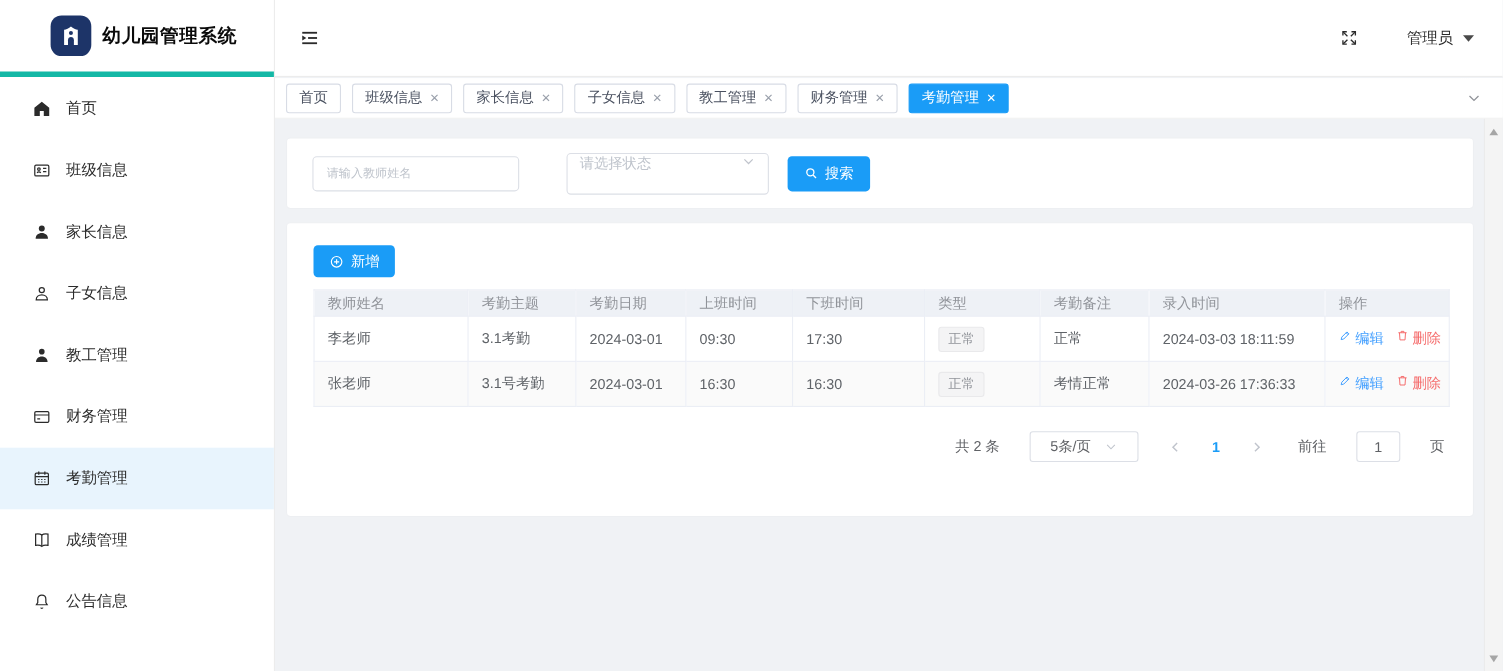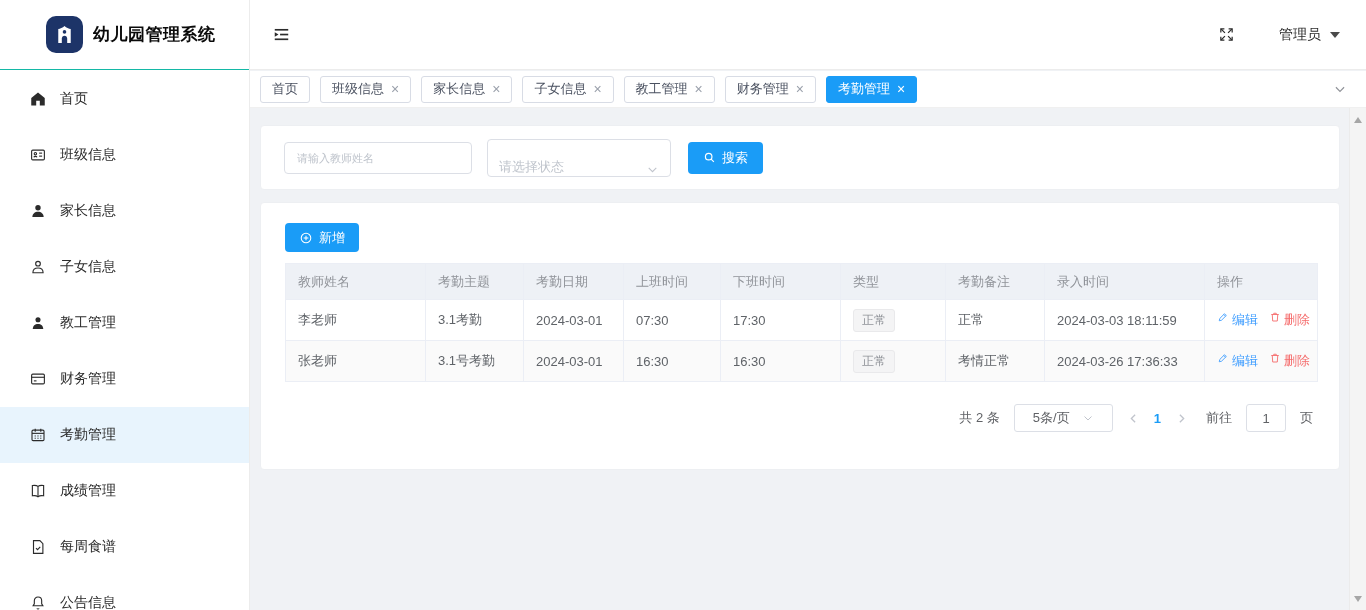--- a/index.html
+++ b/index.html
@@ -3,21 +3,21 @@
 <meta charset="utf-8">
 <style>
   * { margin:0; padding:0; box-sizing:border-box; }
   html,body { width:1366px; height:610px; overflow:hidden; background:#f0f2f5;
     font-family:"Liberation Sans","DejaVu Sans",sans-serif; }
   svg { display:block; }
 
   
   .sidebar { position:absolute; left:0; top:0; bottom:0; width:250px; background:#fff;
     border-right:1px solid #ececec; z-index:3; }
-  .logo-area { height:70px; border-bottom:1px solid #14b8a6; display:flex; align-items:center;
+  .logo-area { height:70px; border-bottom:5px solid #14b8a6; display:flex; align-items:center;
     padding-left:46px; }
   .logo-badge { width:37px; height:37px; border-radius:10px; background:#1d3468;
     display:flex; align-items:center; justify-content:center; flex:none; }
   .app-title { font-size:17px; font-weight:bold; color:#0a0a0a; margin-left:10px; letter-spacing:.5px; }
   .nav { padding-top:1px; }
   .nav-item { height:56px; display:flex; align-items:center; padding-left:29px; gap:13px;
     font-size:14px; color:#2b2b2b; cursor:pointer; }
   .nav-item.active { background:#e8f4fd; }
   .nav-item svg { flex:none; }
 
@@ -49,43 +49,43 @@
     padding:17px 9px 0 10px; overflow:hidden; }
   .card { background:#fff; border-radius:4px; border:1px solid #edeff2; }
 
   .search-card { height:65px; padding:16px 23px; display:flex; gap:15px; align-items:center; }
   .el-input { width:188px; height:32px; border:1px solid #dcdfe6; border-radius:4px;
     display:flex; align-items:center; padding:0 12px; background:#fff; }
   .el-input input { border:none; outline:none; width:100%; font-size:11px; color:#606266;
     font-family:inherit; background:transparent; }
   .el-input input::placeholder { color:#bfc4cc; }
   .el-select { width:184px; height:38px; border:1px solid #dcdfe6; border-radius:4px;
-    display:flex; align-items:flex-end; justify-content:space-between; padding:0 11px; cursor:pointer; background:#fff; }
+    display:flex; align-items:flex-start; justify-content:space-between; padding:0 11px; cursor:pointer; background:#fff;margin-left:28px; }
   .placeholder-text { color:#bfc4cc; font-size:13px; }
   .btn-primary { background:#1a9cf7; color:#fff; border:none; border-radius:4px; font-size:13px;
     display:inline-flex; align-items:center; gap:6px; cursor:pointer; font-family:inherit; }
   .btn-search { height:32px; padding:0 15px; margin-left:2px; }
 
   .table-card { margin-top:12px; height:268px; padding:20px 24px 0; }
   .btn-add { height:29px; padding:5px 14px; }
 
   table { width:100%; border-collapse:collapse; margin-top:11px; table-layout:fixed; }
   th,td { border:1px solid #ebeef5; font-size:13px; padding:0 12px; text-align:left;
     overflow:hidden; white-space:nowrap; }
-  th { height:36px; background:#eef1f6; color:#909399; font-weight:normal; }
+  th { height:24px; background:#eef1f6; color:#909399; font-weight:normal; }
   td { height:41px; color:#5f6368; }
   tr.stripe td { background:#fafafa; }
   .tag { display:inline-block; padding:2px 8px; background:#f4f4f5; border:1px solid #e9e9eb;
     border-radius:3px; font-size:12px; color:#909399; }
   .link { display:inline-flex; align-items:flex-start; gap:3px; font-size:13px; cursor:pointer; }
   .link.edit { color:#409eff; margin-right:11px; }
   .link.del { color:#f56c6c; }
 
   .pagination { margin-top:22px; display:flex; align-items:center; justify-content:flex-end;
-    gap:14px; font-size:13px; color:#606266; padding-right:2px; }
+    gap:27px; font-size:13px; color:#606266; padding-right:2px; }
   .page-size-select { width:99px; height:28px; border:1px solid #dcdfe6; border-radius:3px;
     display:flex; align-items:center; justify-content:center; gap:12px; cursor:pointer; background:#fff; }
   .page-arrow { cursor:pointer; display:flex; align-items:center; }
   .page-num { color:#1a9cf7; font-weight:bold; cursor:pointer; }
   .goto-input { width:40px; height:28px; border:1px solid #dcdfe6; border-radius:3px;
     text-align:center; font-size:13px; color:#606266; outline:none; font-family:inherit; }
 
   
   .scrollbar { position:absolute; right:0; top:108px; bottom:0; width:17px; background:#f4f4f4;
     border-left:1px solid #ebebeb; z-index:2; }
@@ -183,29 +183,20 @@
       <span>考勤管理</span>
     </div>
     <div class="nav-item">
       <span>
         <svg width="18" height="18" viewBox="0 0 24 24" fill="none" stroke="#2b2b2b" stroke-width="1.5">
           <path d="M12 5.8 C10.4 4.6 8 4.2 4.5 4.7 V18.4 C8 17.9 10.4 18.4 12 19.6 C13.6 18.4 16 17.9 19.5 18.4 V4.7 C16 4.2 13.6 4.6 12 5.8 Z"></path>
           <path d="M12 5.8 V19.6"></path>
         </svg>
       </span>
       <span>成绩管理</span>
-    </div>
-    <div class="nav-item">
-      <span>
-        <svg width="18" height="18" viewBox="0 0 24 24" fill="none" stroke="#2b2b2b" stroke-width="1.5">
-          <path d="M6 3.5 H14.5 L18.5 7.5 V20.5 H6 Z"></path>
-            <path d="M9.3 13.4 l2.1 2.1 3.6-3.8"></path>
-        </svg>
-      </span>
-      <span>每周食谱</span>
     </div>
     <div class="nav-item">
       <span>
         <svg width="18" height="18" viewBox="0 0 24 24" fill="none" stroke="#2b2b2b" stroke-width="1.5">
           <path d="M12 4 c-2.9 0-4.9 2.1-4.9 4.9 v4.1 l-1.6 2.7 h13 L16.9 13 v-4.1 C16.9 6.1 14.9 4 12 4 Z"></path>
           <path d="M10.6 19.2 c.4 1 2.4 1 2.8 0"></path>
         </svg>
       </span>
       <span>公告信息</span>
     </div>
@@ -330,21 +321,21 @@
           <th>考勤备注</th>
           <th>录入时间</th>
           <th>操作</th>
         </tr>
       </thead>
       <tbody>
         <tr>
           <td>李老师</td>
           <td>3.1考勤</td>
           <td>2024-03-01</td>
-          <td>07:30</td>
+          <td>09:30</td>
           <td>17:30</td>
           <td>
             <span class="tag">正常</span>
           </td>
           <td>正常</td>
           <td>2024-03-03 18:11:59</td>
           <td>
             <span class="link edit">
               <svg width="12" height="12" viewBox="0 0 24 24" fill="none" stroke="currentColor" stroke-width="1.8">
                 <path d="M4.5 19.5 l1.1-4.6 L15 5.5 l3.5 3.5 -9.4 9.4 z"></path>

